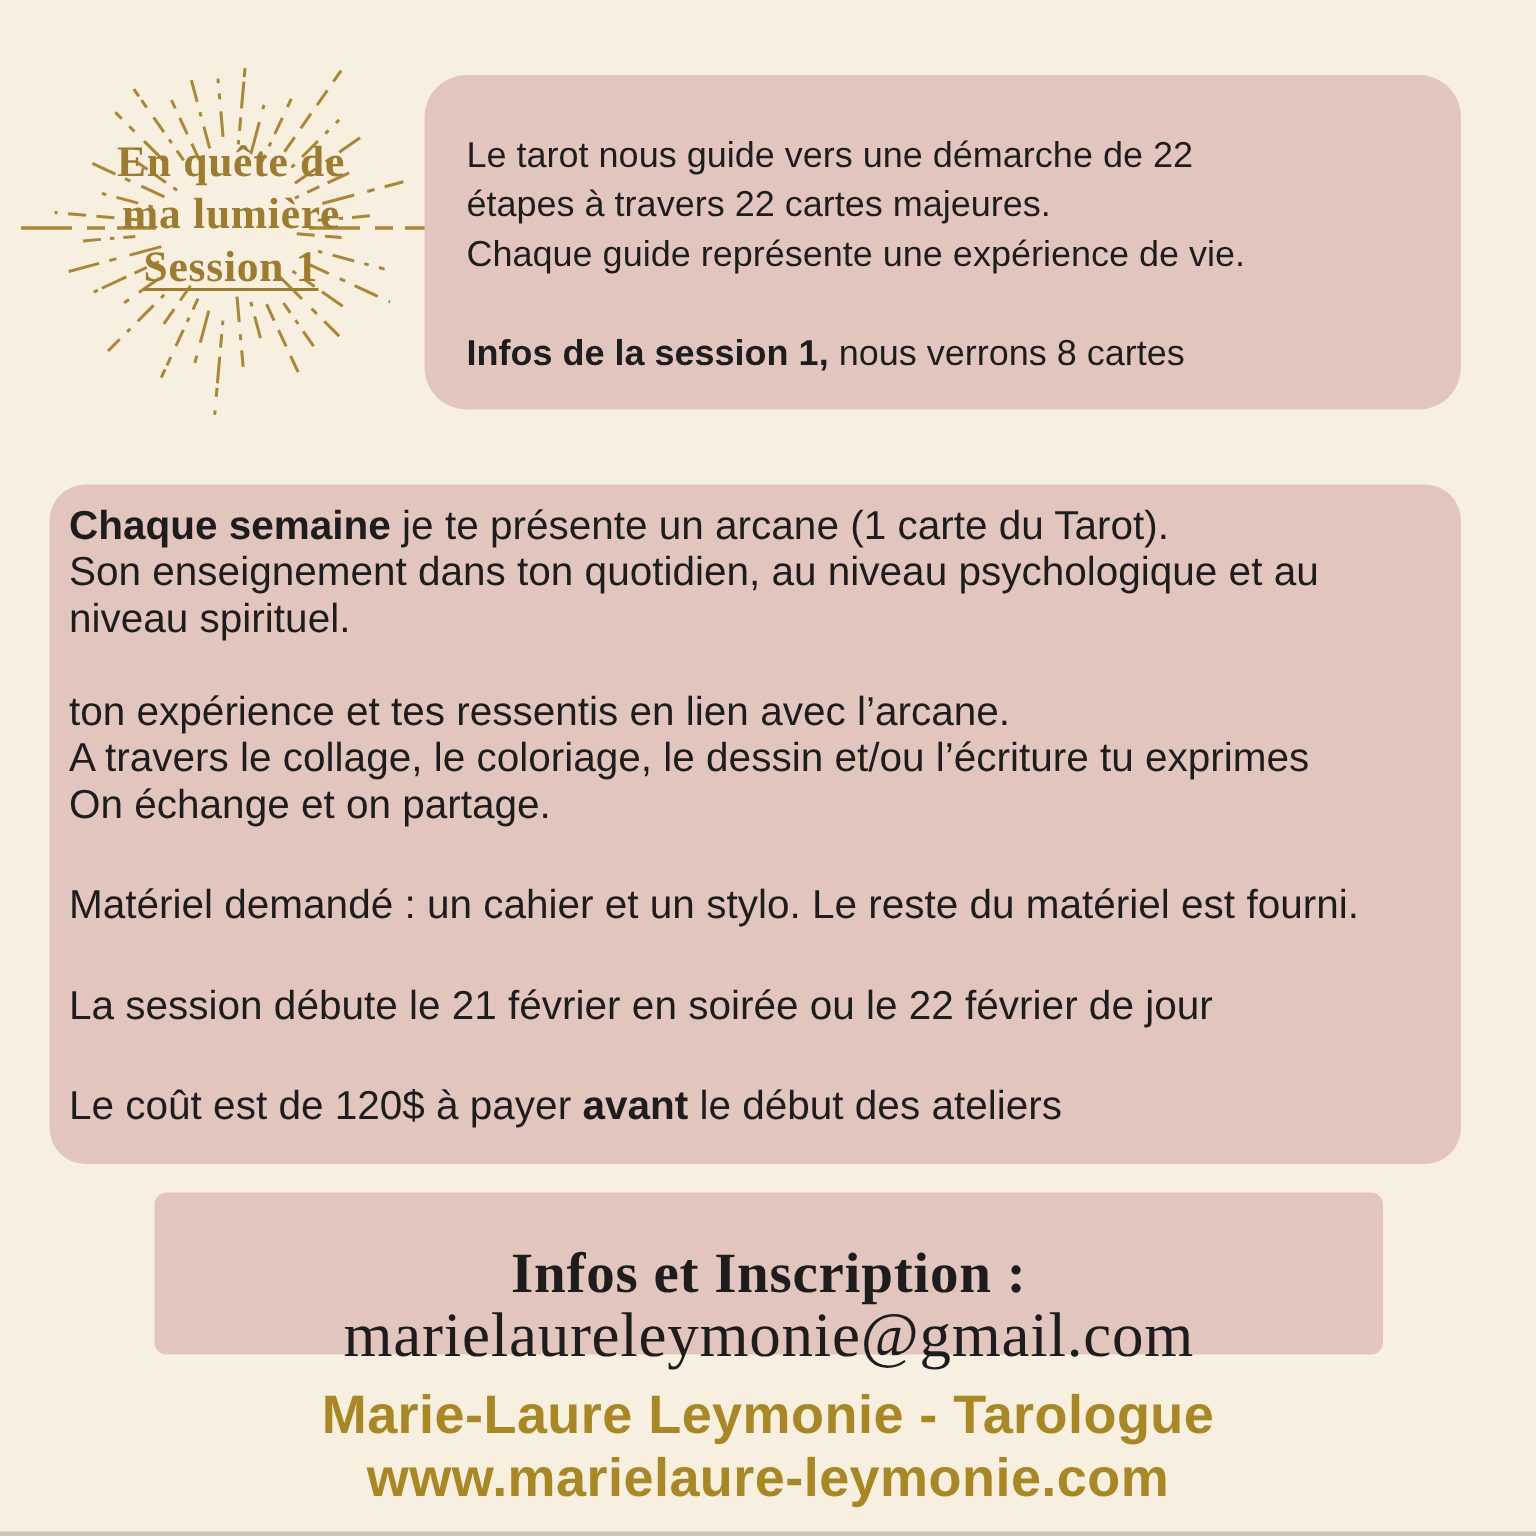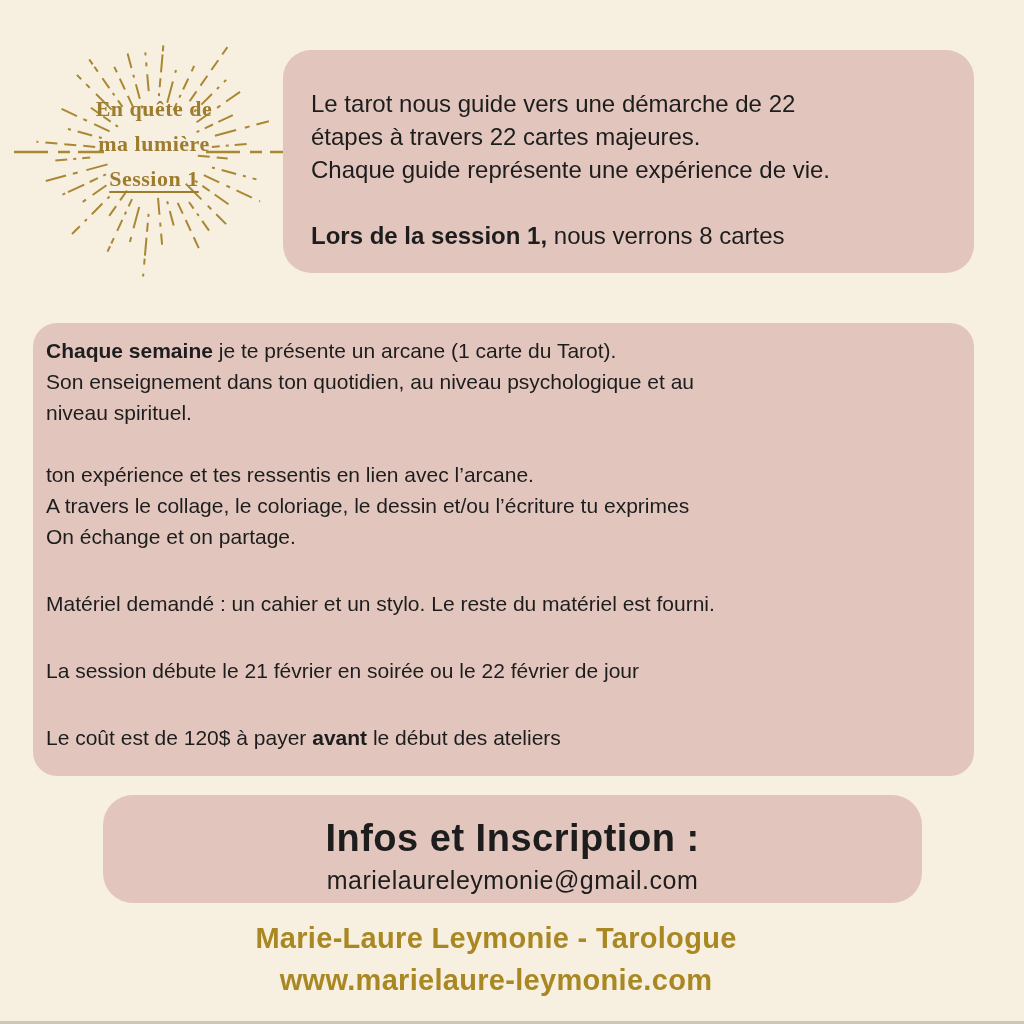--- a/index.html
+++ b/index.html
@@ -17,56 +17,56 @@
   .canvas{
     position:relative;width:1024px;height:1024px;background:var(--cream);overflow:hidden;
   }
 
   
   .logo{position:absolute;left:0;top:0;width:320px;height:310px;}
   .logo svg{position:absolute;left:0;top:0;}
   .logo-text{
     position:absolute;left:14px;top:91px;width:280px;text-align:center;
     font-family:"Liberation Serif",serif;font-weight:bold;
-    font-size:22px;line-height:35px;color:var(--gold-text);letter-spacing:.5px;
+    font-size:29px;line-height:35px;color:var(--gold-text);letter-spacing:.5px;
   }
   .logo-text .session{
     text-decoration:underline;text-decoration-thickness:2px;text-underline-offset:5px;
   }
 
   
   .panel{position:absolute;background:var(--pink);color:var(--ink);}
   .panel .line{display:block;}
   .b{font-weight:bold;}
   .u{text-decoration-thickness:2px;text-underline-offset:5px;}
 
   .intro{
     left:283px;top:50px;width:691px;height:223px;border-radius:28px;
     padding:37px 18px 0 28px;font-size:24px;line-height:33px;
   }
   .intro .para2{margin-top:33px;}
 
   .details{
     left:33px;top:323px;width:941px;height:453px;border-radius:24px;
-    padding:12px 24px 0 13px;font-size:21px;line-height:31px;
+    padding:12px 24px 0 13px;font-size:27px;line-height:31px;
   }
   .details .gap31{margin-top:31px;}
   .details .gap36{margin-top:36px;}
 
   .contact{
-    left:103px;top:795px;width:819px;height:108px;border-radius:30px;
-    text-align:center;padding-top:21px;font-family:Liberation Sans, sans-serif;
+    left:103px;top:795px;width:819px;height:108px;border-radius:8px;
+    text-align:center;padding-top:32px;font-family:Liberation Serif, serif;
   }
   .contact-title{font-size:38px;line-height:44px;font-weight:bold;letter-spacing:.5px;}
-  .contact-email{font-size:25px;line-height:40px;letter-spacing:.5px;}
+  .contact-email{font-size:42px;line-height:40px;letter-spacing:.5px;}
 
   
   .footer-line{
-    position:absolute;left:0;width:992px;text-align:center;
-    color:var(--footer-gold);font-weight:bold;font-size:29px;letter-spacing:.3px;
+    position:absolute;left:16px;width:992px;text-align:center;
+    color:var(--footer-gold);font-weight:bold;font-size:36px;letter-spacing:.3px;
   }
   .footer-line.l1{top:922px;}
   .footer-line.l2{top:964px;}
 
   .bottom-edge{position:absolute;left:0;bottom:0;width:1024px;height:3px;background:#CCC6B9;}
 </style>
 </head>
 <body>
 
 <div class="canvas">
@@ -119,21 +119,21 @@
     </div>
   </div>
 
   <section class="panel intro">
     <div class="para1">
       <span class="line">Le tarot nous guide vers une démarche de 22</span>
       <span class="line">étapes à travers 22 cartes majeures.</span>
       <span class="line">Chaque guide représente une expérience de vie.</span>
     </div>
     <div class="para2">
-      <span class="b">Lors de la session 1,</span><span> nous verrons 8 cartes</span>
+      <span class="b">Infos de la session 1,</span><span> nous verrons 8 cartes</span>
     </div>
   </section>
 
   <section class="panel details">
     <div class="para">
       <span class="line"><span class="b">Chaque semaine</span><span> je te présente un arcane (1 carte du Tarot).</span></span>
       <span class="line">Son enseignement dans ton quotidien, au niveau psychologique et au</span>
       <span class="line">niveau spirituel.</span>
     </div>
     <div class="para gap31">

